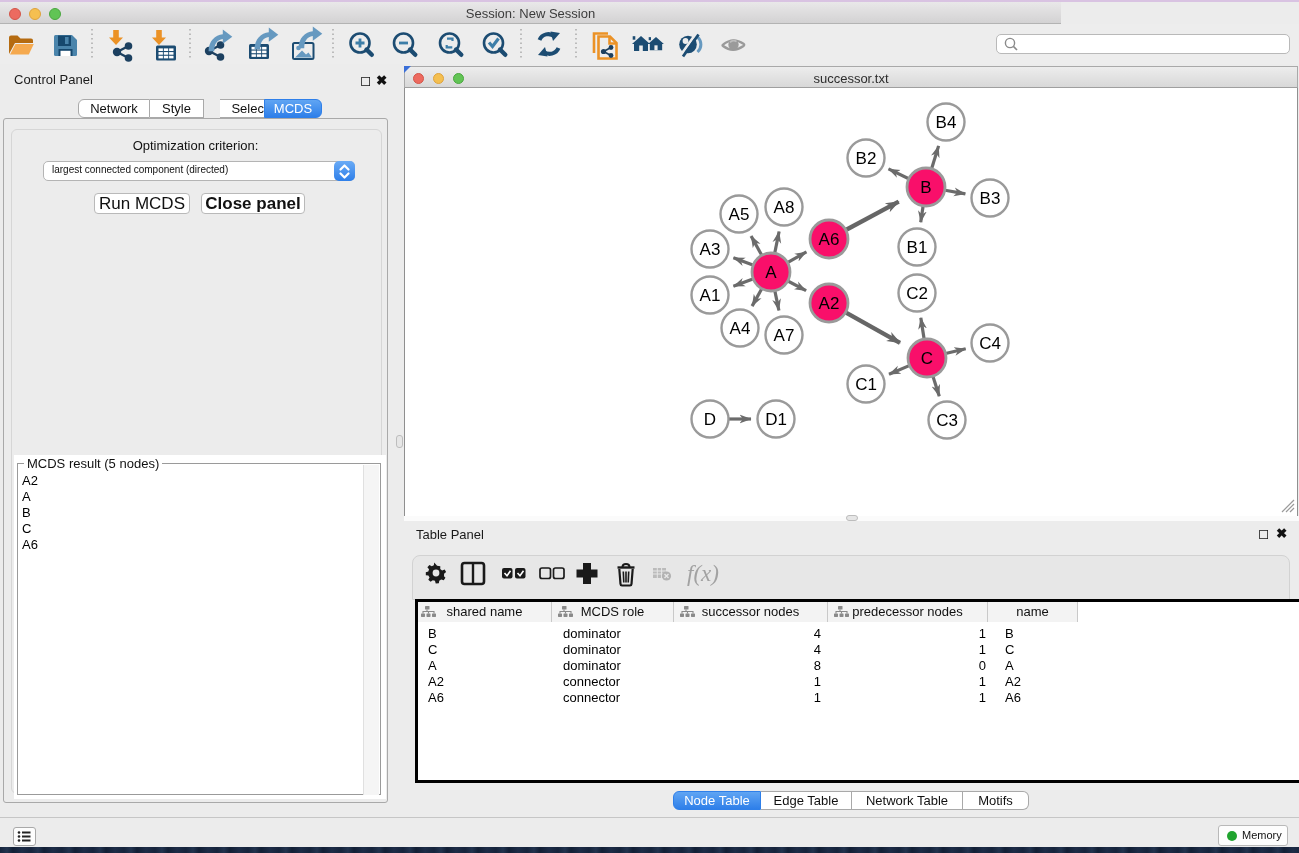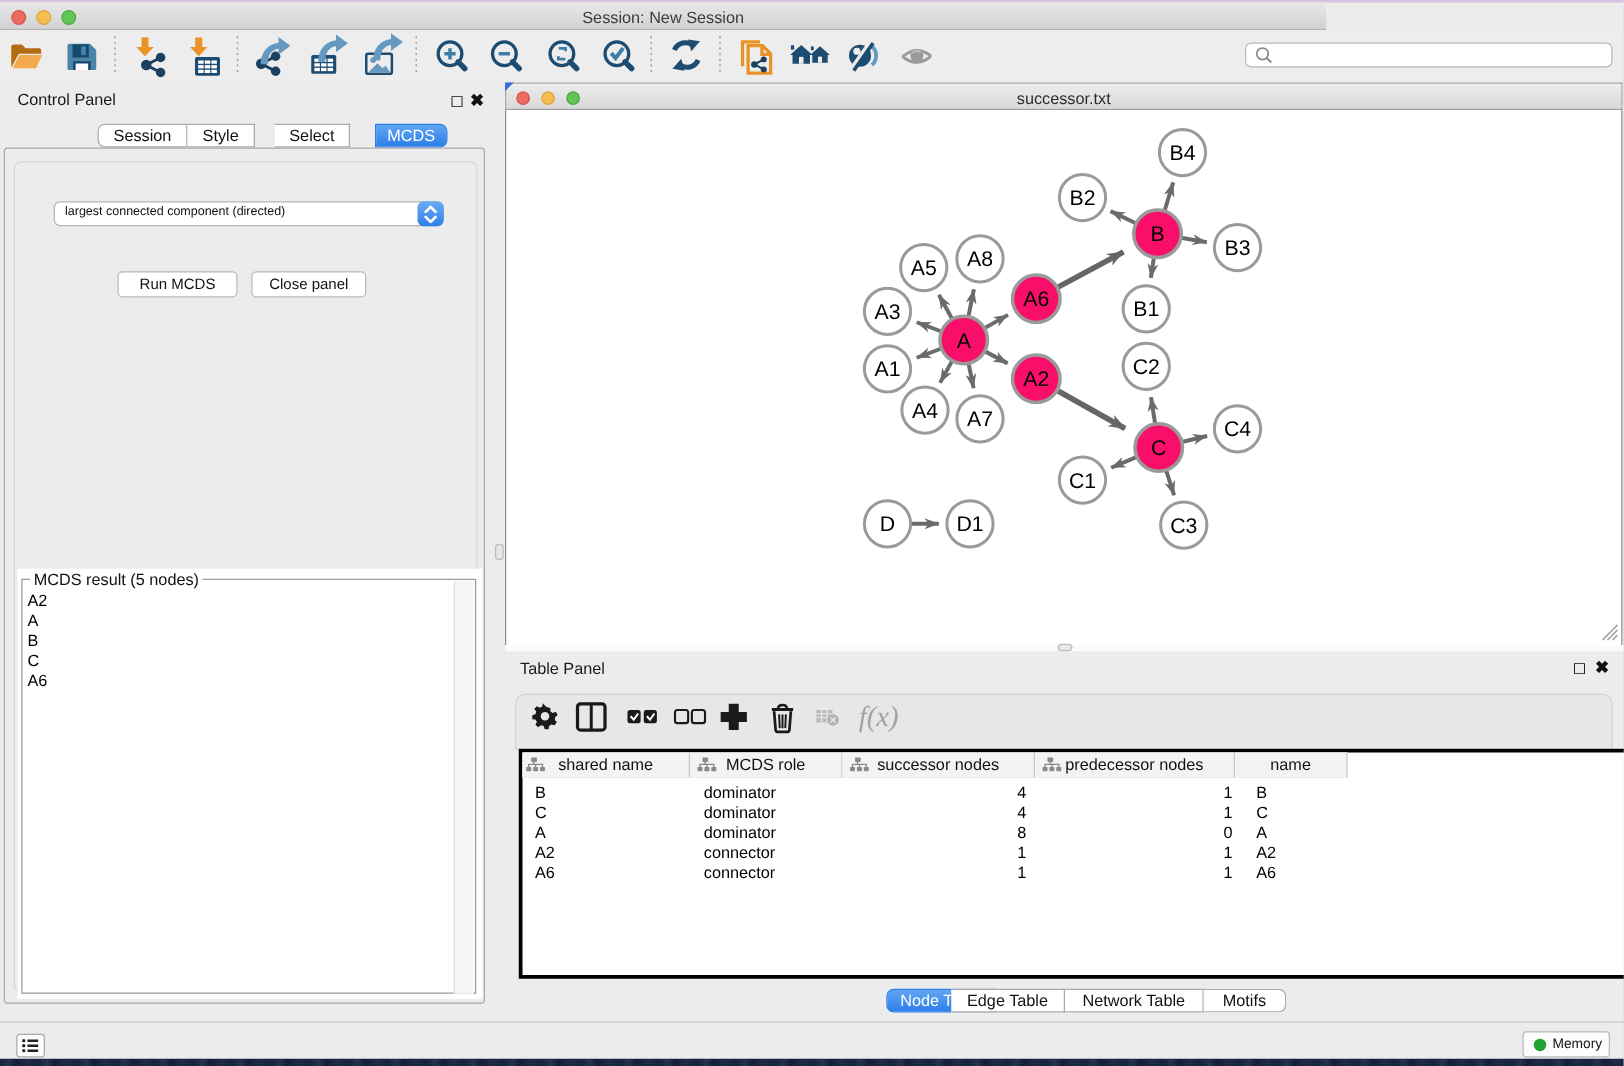--- a/index.html
+++ b/index.html
@@ -18,34 +18,34 @@
 
 #toolbar { position:absolute; left:0; top:22px; width:1299px; height:40px; background:#ededed; }
 #search { position:absolute; left:996px; top:32px; width:294px; height:20px; background:#fff;
   border:1px solid #b9b9b9; border-radius:5px; }
 
 #cp-title { position:absolute; left:14px; top:70px; font-size:13px; color:#1a1a1a; }
 .winbtn { position:absolute; font-size:13.5px; color:#111; }
 #cp-tabs { position:absolute; left:78px; top:97px; height:19px; }
 .tab { position:absolute; top:0; height:19px; background:#fff; border:1px solid #a9a9a9;
   font-size:13px; color:#111; text-align:center; line-height:18px; }
-.tab.sel { background:linear-gradient(#60a5f3,#2e7fe9); color:#fff; border:1px solid #2e7fe9;margin-left:36px; }
+.tab.sel { background:linear-gradient(#60a5f3,#2e7fe9); color:#fff; border:1px solid #2e7fe9; }
 #cp-box { position:absolute; left:3px; top:116px; width:385px; height:685px;
   border:1px solid #a9a9a9; border-radius:3px; background:#ececec; }
 #cp-inner { position:absolute; left:7px; top:10px; width:371px; height:665px;
   border:1px solid #d6d6d6; border-radius:6px; background:#ececec; }
 #opt-label { position:absolute; left:0; top:136px; width:391px; text-align:center;
   font-size:13px; color:#111; }
 #dropdown { position:absolute; left:43px; top:159px; width:312px; height:20px;
   background:#fff; border:1px solid #b4b4b4; border-radius:5px; font-size:13px; color:#111; }
 #dropdown .txt { position:absolute; left:8px; top:2px; font-size:10px; }
 #dropdown .cap { position:absolute; right:-1px; top:-1px; width:21px; height:20px;
   background:linear-gradient(#6aabf6,#2e7fe9); border-radius:5px; }
 .btn { position:absolute; height:21px; background:#fff; border:1px solid #b9b9b9;
-  border-radius:4px; font-size:12px; color:#111; text-align:center; line-height:19px;margin-top:24px; }
+  border-radius:4px; font-size:17px; color:#111; text-align:center; line-height:19px; }
 #whitebox { position:absolute; left:14px; top:453px; width:372px; height:344px; background:#fff; }
 #fieldset { position:absolute; left:3px; top:8px; width:364px; height:332px;
   border:1px solid #9a9a9a; }
 #fieldset .legend { position:absolute; left:6px; top:-8px; background:#fff; padding:0 3px;
   font-size:13px; color:#111; }
 #mcds-list { position:absolute; left:4px; top:9px; font-size:13px; color:#000; line-height:16px; }
 #fs-scroll { position:absolute; right:1px; top:1px; width:16px; height:330px;
   background:#f5f5f5; border-left:1px solid #e0e0e0; }
 
 #gwin { position:absolute; left:404px; top:64px; width:894px; height:449px; }
@@ -213,39 +213,40 @@
     <svg width="18" height="18" style="position:absolute;left:6px;top:1px;">
       <circle cx="7" cy="7" r="4.6" fill="none" stroke="#8a8a8a" stroke-width="1.4"></circle>
       <line x1="10.4" y1="10.4" x2="14" y2="14" stroke="#8a8a8a" stroke-width="1.6"></line>
     </svg>
   </div>
 
   <div id="cp-title">Control Panel</div>
   <div class="winbtn" style="left:360px;top:70px;">◻</div>
   <div class="winbtn" style="left:376px;top:70px;font-weight:bold;">✖</div>
   <div id="cp-tabs">
-    <div class="tab" style="left:0;width:72px;border-radius:6px 0 0 6px;">Session</div>
+    <div class="tab" style="left:0;width:72px;border-radius:6px 0 0 6px;">Network</div>
     <div class="tab" style="left:72px;width:54px;border-left:none;">Style</div>
     <div class="tab" style="left:142px;width:60px;border-left:none;">Select</div>
     <div class="tab sel" style="left:186px;width:58px;border-radius:0 6px 6px 0;">MCDS</div>
   </div>
   <div id="cp-box">
       <div id="cp-inner"></div>
     </div>
+  <div id="opt-label">Optimization criterion:</div>
   <div id="dropdown">
       <span class="txt">largest connected component (directed)</span>
       <span class="cap">
     <svg width="21" height="21" style="position:absolute;left:0;top:0;">
       <path d="M6.5,8.5 L10.5,4.5 L14.5,8.5" fill="none" stroke="#fff" stroke-width="2.2" stroke-linejoin="round" stroke-linecap="round"></path>
       <path d="M6.5,12.5 L10.5,16.5 L14.5,12.5" fill="none" stroke="#fff" stroke-width="2.2" stroke-linejoin="round" stroke-linecap="round"></path>
     </svg>
       </span>
     </div>
   <div class="btn" style="left:94px;top:191px;width:96px;">Run MCDS</div>
-  <div class="btn" style="left:201px;top:191px;width:92px;">Close panel</div>
+  <div class="btn" style="left:201px;top:191px;width:104px;font-weight:bold;">Close panel</div>
   <div id="whitebox">
     <div id="fieldset">
       <div class="legend">MCDS result (5 nodes)</div>
       <div id="mcds-list">A2<br>A<br>B<br>C<br>A6</div>
       <div id="fs-scroll"></div>
     </div>
   </div>
 
   <div id="gwin">
     <div id="gtitle">

